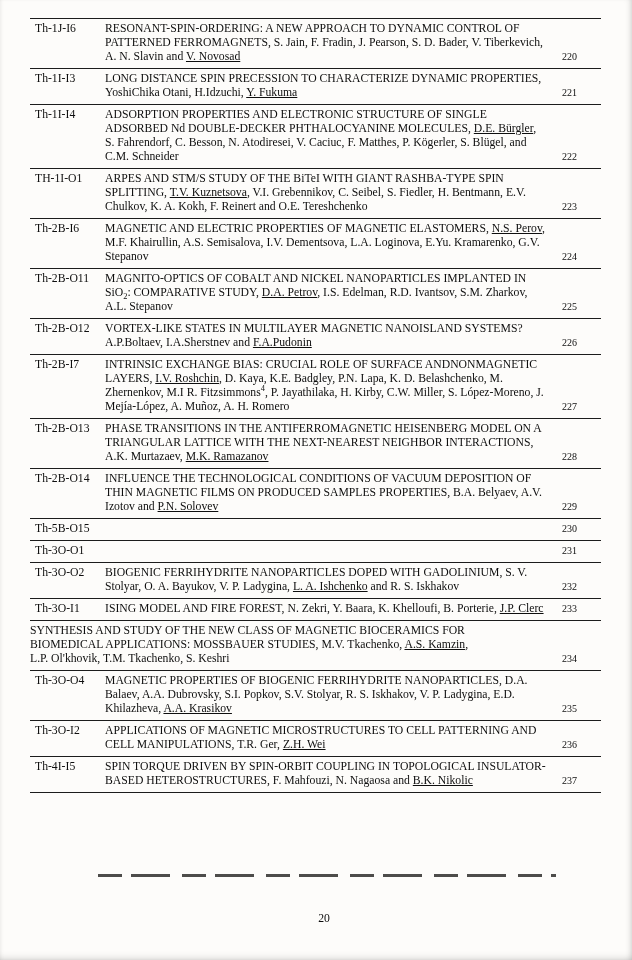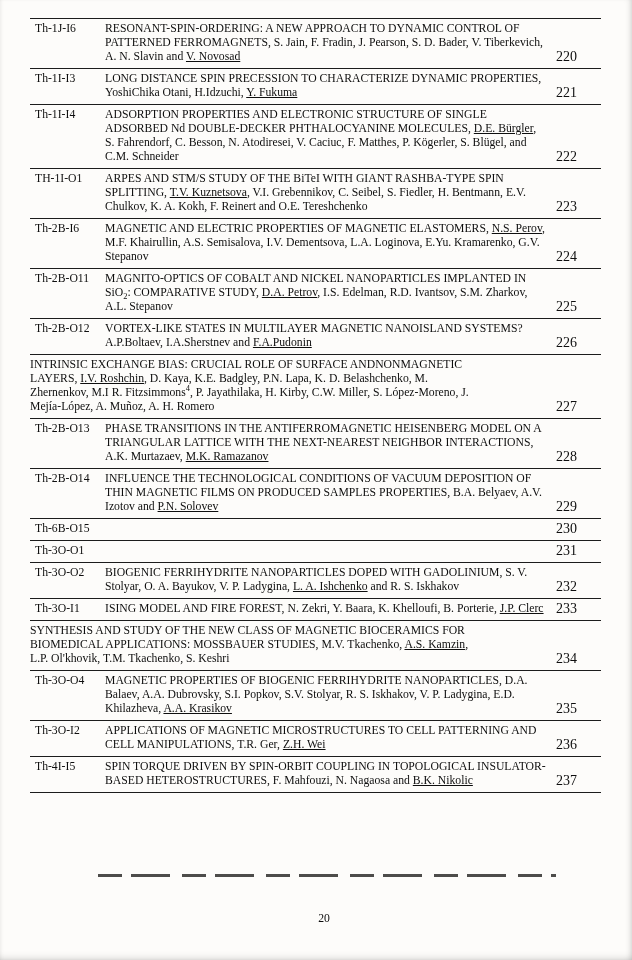--- a/index.html
+++ b/index.html
@@ -38,21 +38,21 @@
     flex: 0 0 442px;
     font-size: 11.7px;
     line-height: 14px;
   }
   .pageno {
     flex: 1 1 auto;
     display: flex;
     align-items: flex-end;
     justify-content: flex-end;
     padding-right: 24px;
-    font-size: 14px;
+    font-size: 10px;
     line-height: 14px;
   }
   .u { text-decoration: underline; text-underline-offset: 1px; }
   sub, sup { font-size: 72%; line-height: 0; }
   .footer-divider {
     position: absolute;
     left: 98px;
     top: 874px;
     width: 458px;
     height: 3px;
@@ -113,38 +113,39 @@
     <div class="pageno">225</div>
   </div>
 
   <div class="toc-row">
     <div class="code">Th-2B-O12</div>
     <div class="title"><span>VORTEX-LIKE STATES IN MULTILAYER MAGNETIC NANOISLAND SYSTEMS? A.P.Boltaev, I.A.Sherstnev and </span><span class="u">F.A.Pudonin</span></div>
     <div class="pageno">226</div>
   </div>
 
   <div class="toc-row">
+    <div class="code">Th-2B-I7</div>
     <div class="title"><span>INTRINSIC EXCHANGE BIAS: CRUCIAL ROLE OF SURFACE ANDNONMAGNETIC LAYERS, </span><span class="u">I.V. Roshchin</span><span>, D. Kaya, K.E. Badgley, P.N. Lapa, K. D. Belashchenko, M. Zhernenkov, M.I R. Fitzsimmons</span><sup>4</sup><span>, P. Jayathilaka, H. Kirby, C.W. Miller, S. López-Moreno, J. Mejía-López, A. Muñoz, A. H. Romero</span></div>
     <div class="pageno">227</div>
   </div>
 
   <div class="toc-row">
     <div class="code">Th-2B-O13</div>
     <div class="title"><span>PHASE TRANSITIONS IN THE ANTIFERROMAGNETIC HEISENBERG MODEL ON A TRIANGULAR LATTICE WITH THE NEXT-NEAREST NEIGHBOR INTERACTIONS, A.K. Murtazaev, </span><span class="u">M.K. Ramazanov</span></div>
     <div class="pageno">228</div>
   </div>
 
   <div class="toc-row">
     <div class="code">Th-2B-O14</div>
     <div class="title"><span>INFLUENCE THE TECHNOLOGICAL CONDITIONS OF VACUUM DEPOSITION OF THIN MAGNETIC FILMS ON PRODUCED SAMPLES PROPERTIES, B.A. Belyaev, A.V. Izotov and </span><span class="u">P.N. Solovev</span></div>
     <div class="pageno">229</div>
   </div>
 
   <div class="toc-row">
-    <div class="code">Th-6B-O15</div>
+    <div class="code">Th-5B-O15</div>
     <div class="pageno">230</div>
   </div>
 
   <div class="toc-row">
     <div class="code">Th-3O-O1</div>
     <div class="pageno">231</div>
   </div>
 
   <div class="toc-row">
     <div class="code">Th-3O-O2</div>

